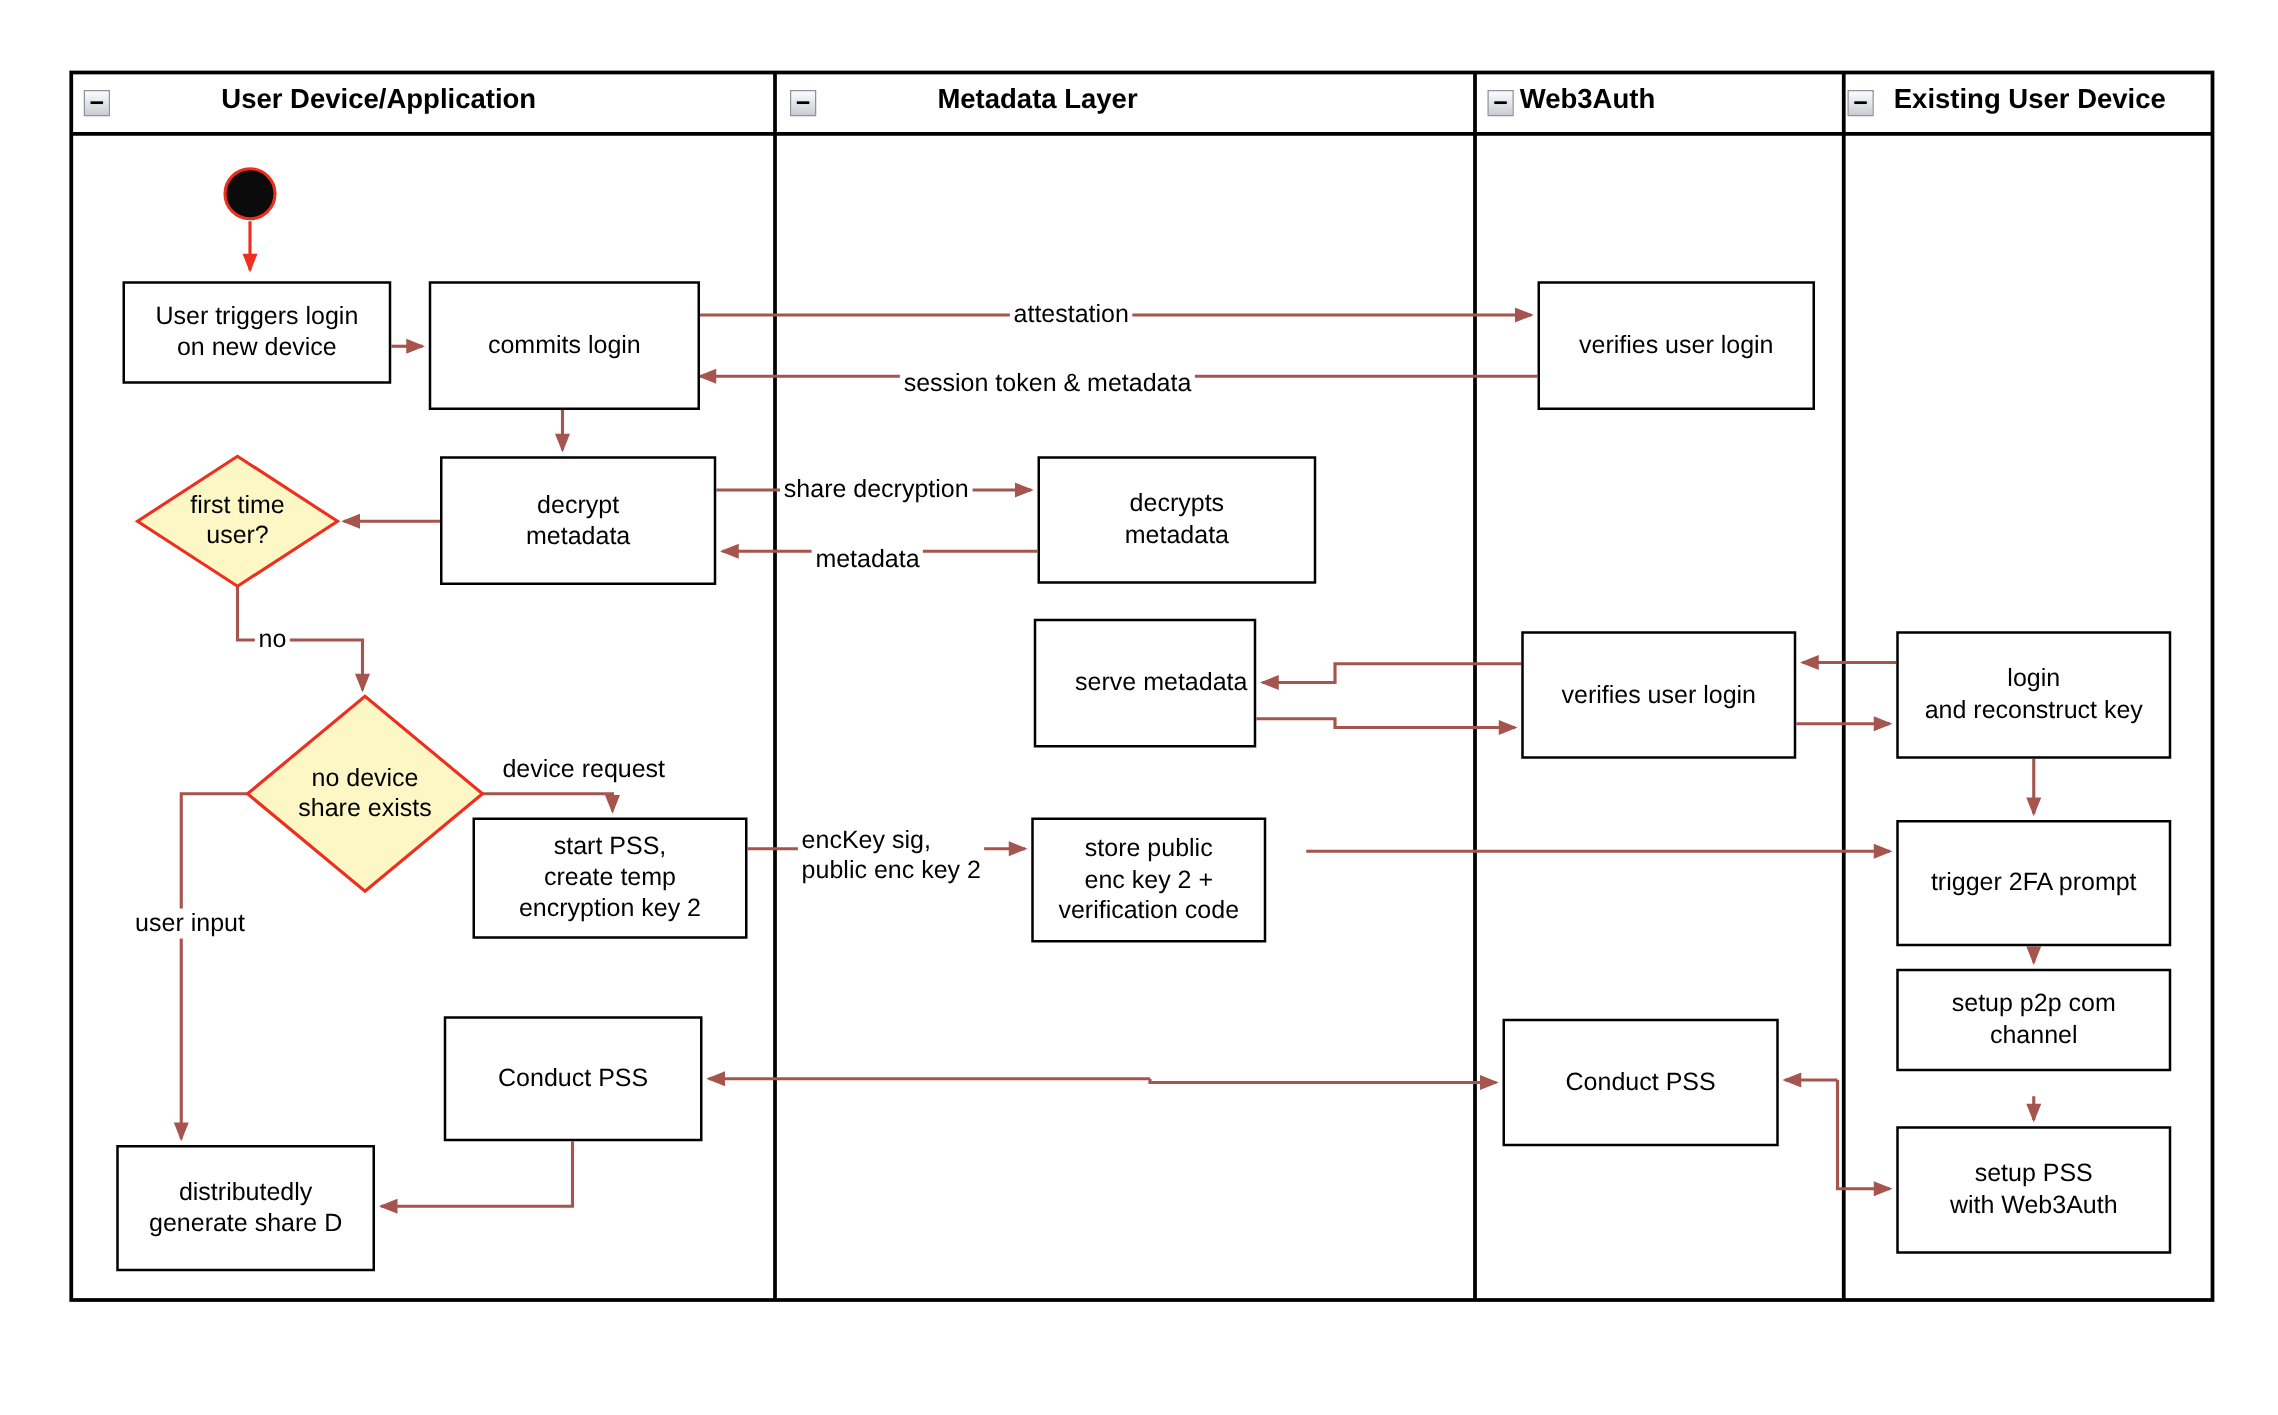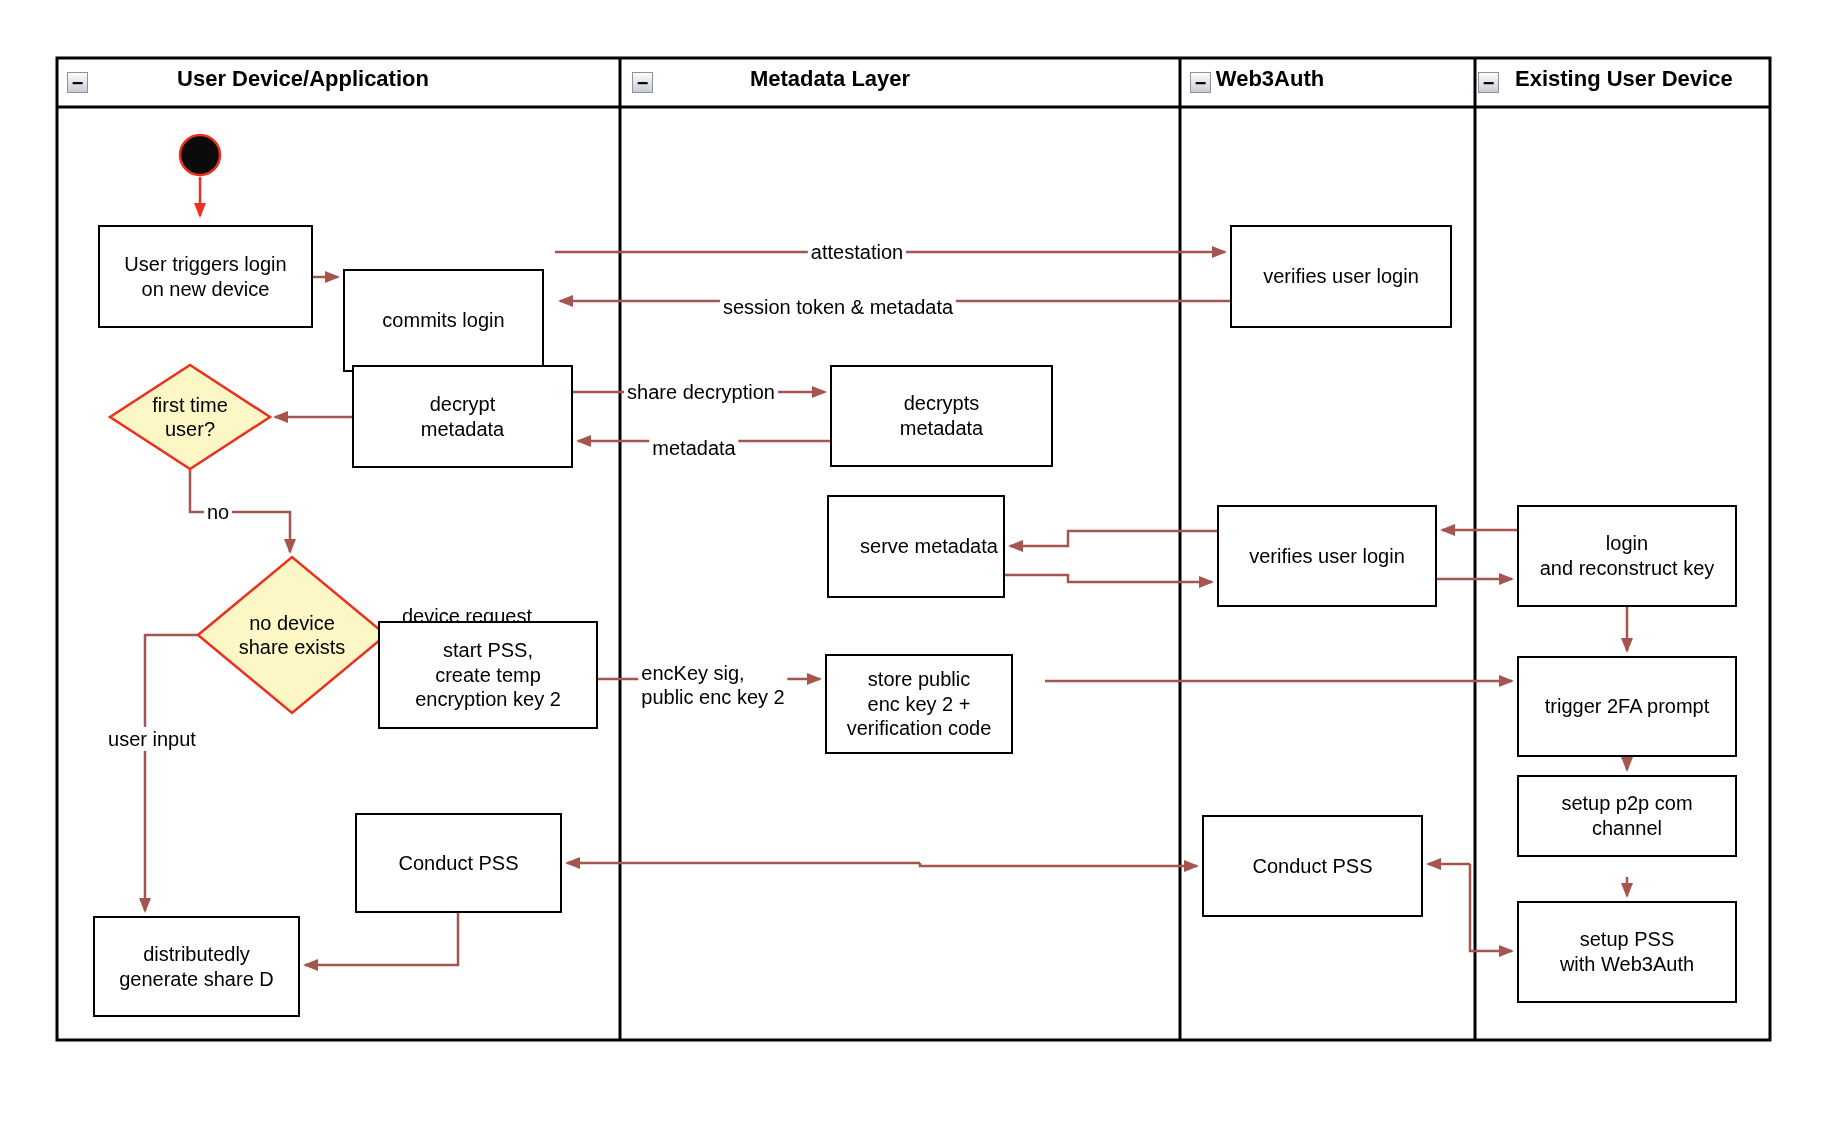--- a/index.html
+++ b/index.html
@@ -95,33 +95,33 @@
   <div class="collapse-btn" style="left:67px;">−</div>
   <div class="collapse-btn" style="left:632px;">−</div>
   <div class="collapse-btn" style="left:1190px;">−</div>
   <div class="collapse-btn" style="left:1478px;">−</div>
 
   <div class="lane-title" style="left:303px;">User Device/Application</div>
   <div class="lane-title" style="left:830px;">Metadata Layer</div>
   <div class="lane-title" style="left:1270px;">Web3Auth</div>
   <div class="lane-title left-align" style="left:1502px;margin-left:13px;">Existing User Device</div>
 
-  <div class="node" style="left:98px;top:225px;width:215px;height:103px;">User triggers login
+  <div class="node" style="left:98px;top:225px;width:215px;height:82px;">User triggers login
 on new device</div>
-  <div class="node" style="left:343px;top:225px;width:201px;height:103px;margin-top:44px;">commits login</div>
+  <div class="node" style="left:343px;top:225px;width:217px;height:103px;">commits login</div>
   <div class="node" style="left:1230px;top:225px;width:222px;height:103px;">verifies user login</div>
   <div class="node" style="left:352px;top:365px;width:221px;height:103px;">decrypt
 metadata</div>
   <div class="node" style="left:830px;top:365px;width:223px;height:102px;">decrypts
 metadata</div>
   <div class="node" style="left:827px;top:495px;width:178px;height:103px;padding-left:26px;">serve metadata</div>
   <div class="node" style="left:1217px;top:505px;width:220px;height:102px;">verifies user login</div>
   <div class="node" style="left:1517px;top:505px;width:220px;height:102px;">login
 and reconstruct key</div>
-  <div class="node" style="left:378px;top:621px;width:220px;height:108px;">start PSS,
+  <div class="node" style="left:378px;top:654px;width:220px;height:97px;">start PSS,
 create temp
 encryption key 2</div>
   <div class="node" style="left:825px;top:654px;width:188px;height:100px;">store public
 enc key 2 +
 verification code</div>
   <div class="node" style="left:1517px;top:656px;width:220px;height:101px;">trigger 2FA prompt</div>
   <div class="node" style="left:1517px;top:775px;width:220px;height:82px;">setup p2p com
 channel</div>
   <div class="node" style="left:355px;top:813px;width:207px;height:100px;">Conduct PSS</div>
   <div class="node" style="left:1202px;top:815px;width:221px;height:102px;">Conduct PSS</div>

